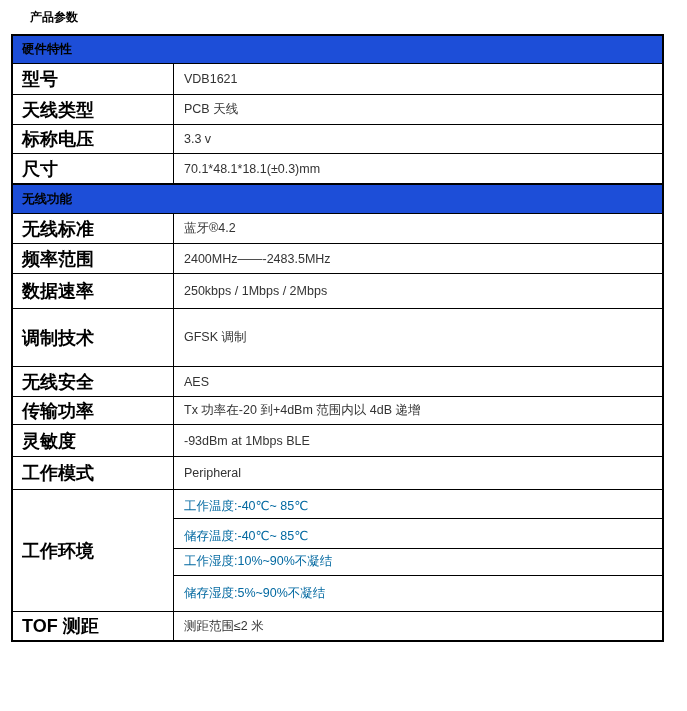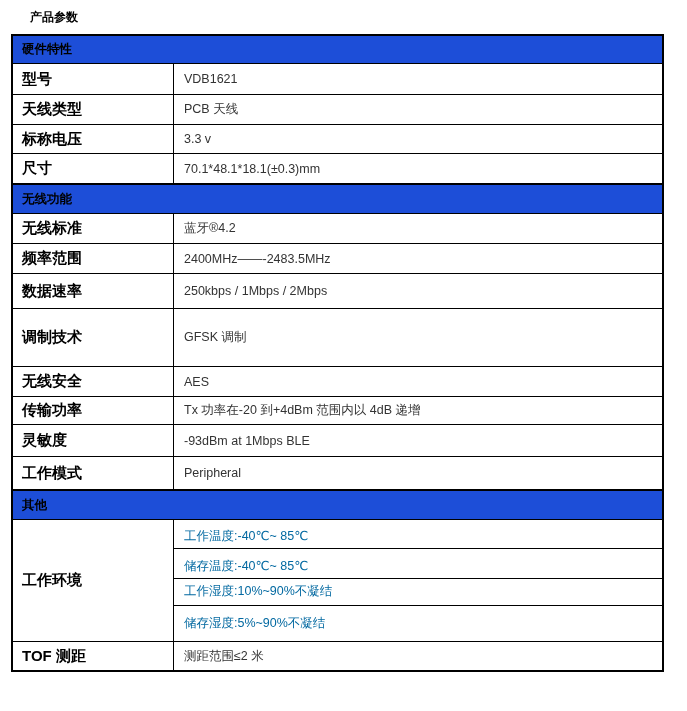--- a/index.html
+++ b/index.html
@@ -26,21 +26,21 @@
   .sec-header.first { border-top:none; }
 
   .row { display:flex; border-bottom:1px solid #000; }
   .row.last { border-bottom:none; }
 
   .cell-label {
     width:161px; flex:0 0 161px;
     border-right:1px solid #000;
     display:flex; align-items:center;
     padding-left:9px;
-    font-weight:bold; font-size:15px; color:#000;
+    font-weight:bold; font-size:18px; color:#000;
   }
   .cell-value {
     flex:1;
     display:flex; align-items:center;
     padding-left:10px; 
     font-size:12.5px; color:#333333;
   }
 
   
   .h28{height:28px}.h29{height:29px}.h30{height:30px}.h31{height:31px}
@@ -116,21 +116,20 @@
   </div>
   <div class="row h32">
     <div class="cell-label">灵敏度</div>
     <div class="cell-value">-93dBm at 1Mbps BLE</div>
   </div>
   <div class="row h33">
     <div class="cell-label">工作模式</div>
     <div class="cell-value">Peripheral</div>
   </div>
 
-  <div class="sec-header h30">其他</div>
 
   <div class="row env-row">
     <div class="cell-label">工作环境</div>
     <div class="cell-value stack">
       <div class="sub-row bottom-align sh29">工作温度:-40℃~ 85℃</div>
       <div class="sub-row bottom-align sh30">储存温度:-40℃~ 85℃</div>
       <div class="sub-row sh28">工作湿度:10%~90%不凝结</div>
       <div class="sub-row sh35">储存湿度:5%~90%不凝结</div>
     </div>
   </div>

